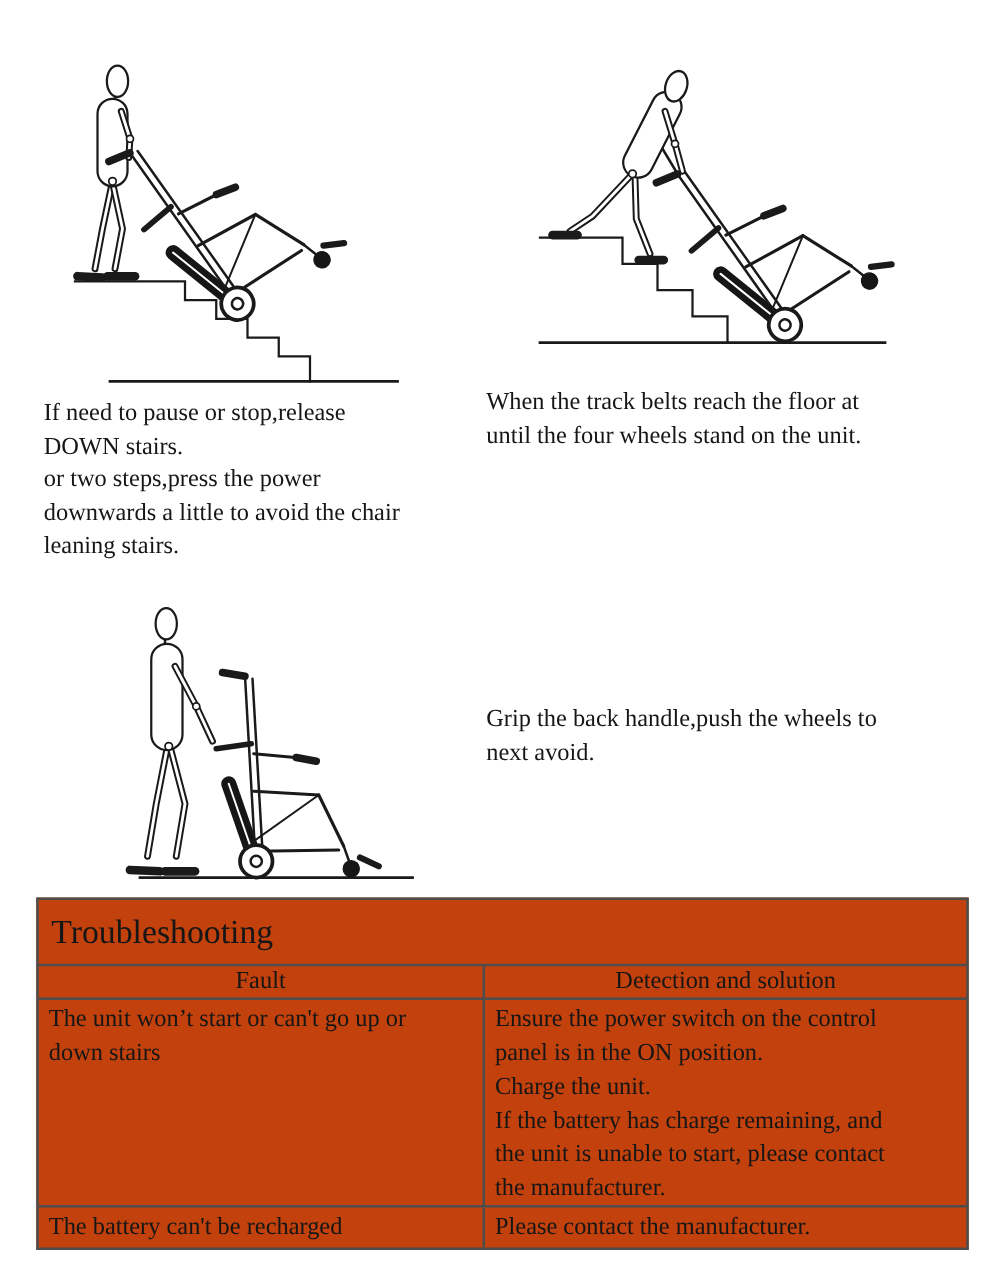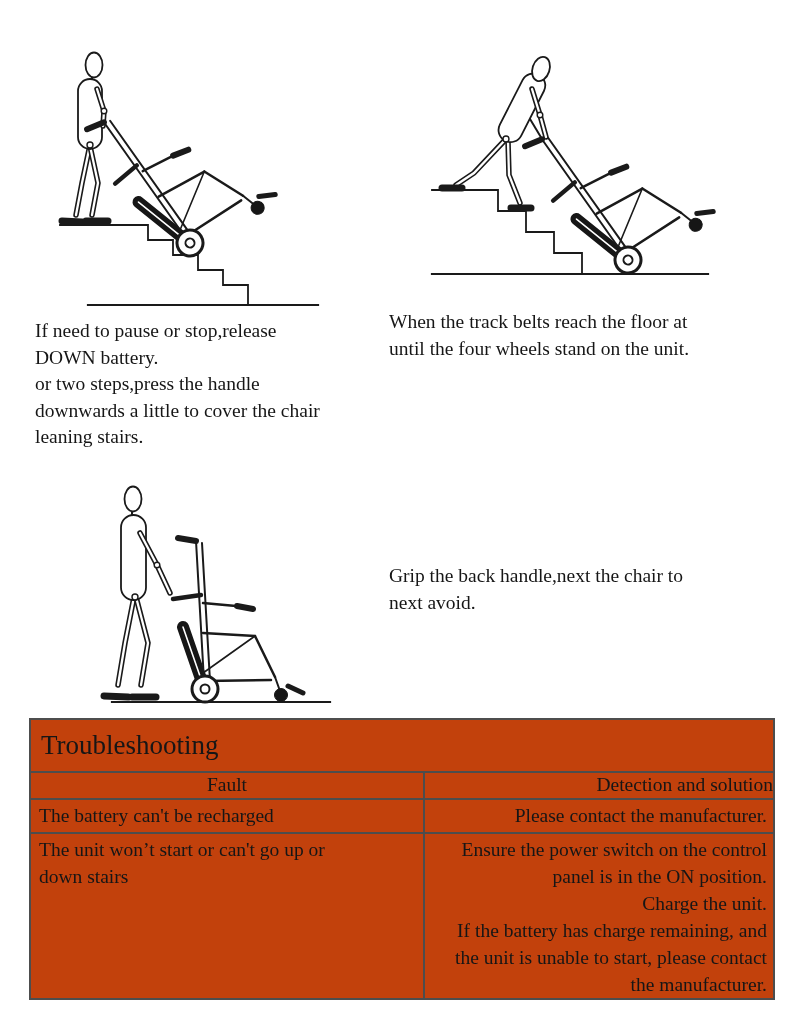--- a/index.html
+++ b/index.html
@@ -21,22 +21,22 @@
   .wheel{fill:#ffffff;stroke:#1a1a1a;stroke-width:3;}
   .hub{fill:#ffffff;stroke:#1a1a1a;stroke-width:2;}
   .caster{fill:#161616;stroke:#161616;}
   
   .para{position:absolute;font-size:19.5px;line-height:26.5px;white-space:nowrap;}
   
   .tbl{position:absolute;left:29px;top:693px;width:746px;border:2px solid #4d4d4d;box-sizing:border-box;background:#c2410c;}
   .tbl-title{height:53px;border-bottom:2px solid #4d4d4d;font-size:27px;padding:10px 0 0 10px;box-sizing:border-box;}
   .tbl-head{display:flex;border-bottom:2px solid #4d4d4d;}
   .th{font-size:19.5px;text-align:center;padding:1px 0 2px 0;box-sizing:border-box;}
-  .col-l{width:394px;border-right:2px solid #4d4d4d;box-sizing:border-box;}
-  .col-r{flex:1;text-align:right;}
+  .col-l{width:357px;border-right:2px solid #4d4d4d;box-sizing:border-box;}
+  .col-r{flex:1;}
   .tbl-row{display:flex;border-bottom:2px solid #4d4d4d;}
   .tbl-row:last-child{border-bottom:none;}
   .row-tall{height:164px;}
   .td{font-size:19.5px;line-height:27px;padding:2px 6px 3px 8px;box-sizing:border-box;}
 </style>
 </head>
 <body>
 
 <div class="page">
 
@@ -129,55 +129,55 @@
       <ellipse class="bodyPart" cx="133" cy="474" rx="8.5" ry="12.5"></ellipse>
       <circle class="joint" cx="135" cy="572" r="3"></circle>
       <path class="limbB" d="M140 508 L157 540 L170 568"></path>
       <path class="limbW" d="M140 508 L157 540 L170 568"></path>
       <circle class="joint" cx="157" cy="540" r="2.8"></circle>
     </g>
   </svg>
 
   <div class="para" style="left:35px;top:293px">
     <div>If need to pause or stop,release</div>
-    <div>DOWN battery.</div>
-    <div>or two steps,press the handle</div>
-    <div>downwards a little to cover the chair</div>
+    <div>DOWN stairs.</div>
+    <div>or two steps,press the power</div>
+    <div>downwards a little to avoid the chair</div>
     <div>leaning stairs.</div>
   </div>
 
   <div class="para" style="left:389px;top:284px">
     <div>When the track belts reach the floor at</div>
     <div>until the four wheels stand on the unit.</div>
   </div>
 
   <div class="para" style="left:389px;top:538px">
-    <div>Grip the back handle,next the chair to</div>
+    <div>Grip the back handle,push the wheels to</div>
     <div>next avoid.</div>
   </div>
 
   <div class="tbl">
     <div class="tbl-title">Troubleshooting</div>
     <div class="tbl-head">
       <div class="th col-l">Fault</div>
       <div class="th col-r">Detection and solution</div>
-    </div>
-    <div class="tbl-row">
-      <div class="td col-l">The battery can't be recharged</div>
-      <div class="td col-r">Please contact the manufacturer.</div>
     </div>
     <div class="tbl-row row-tall">
       <div class="td col-l">
         <div>The unit won’t start or can't go up or</div>
         <div>down stairs</div>
       </div>
       <div class="td col-r">
         <div>Ensure the power switch on the control</div>
         <div>panel is in the ON position.</div>
         <div>Charge the unit.</div>
         <div>If the battery has charge remaining, and</div>
         <div>the unit is unable to start, please contact</div>
         <div>the manufacturer.</div>
       </div>
     </div>
+    <div class="tbl-row">
+      <div class="td col-l">The battery can't be recharged</div>
+      <div class="td col-r">Please contact the manufacturer.</div>
+    </div>
   </div>
 
 </div>
 
 </body></html>

